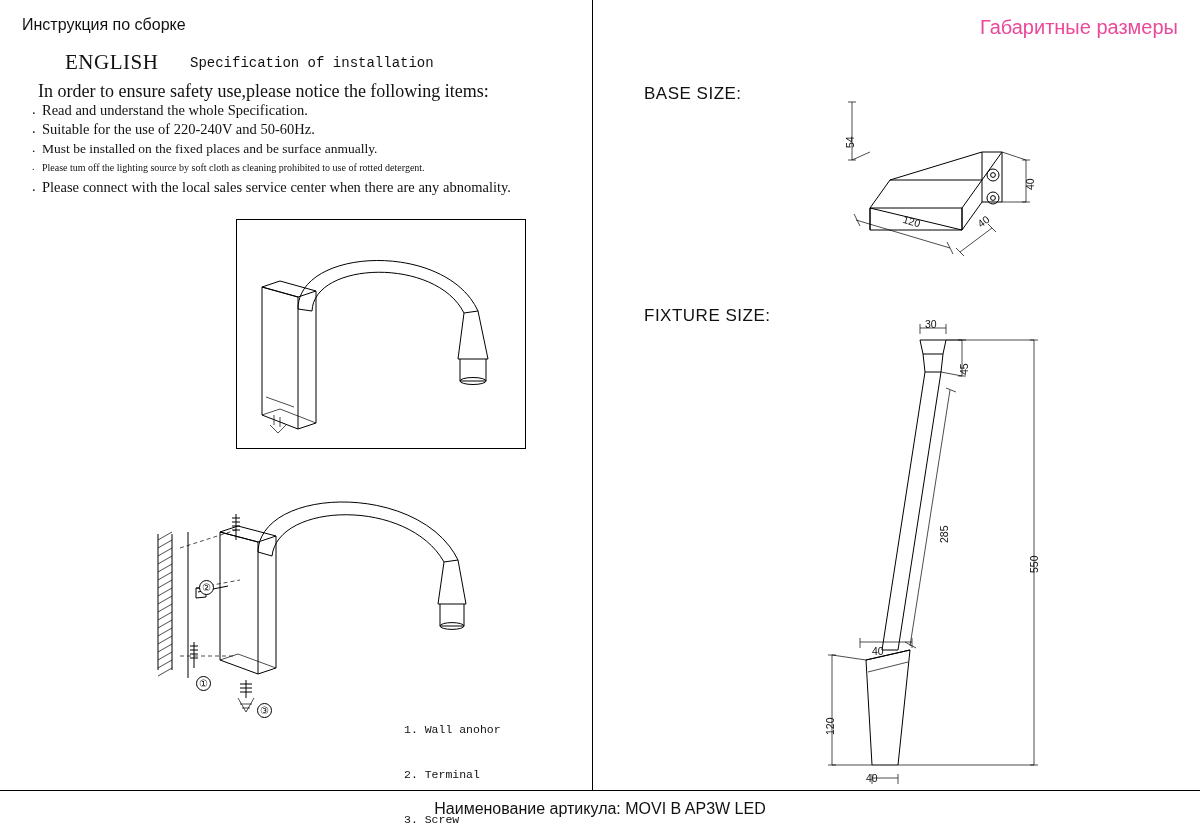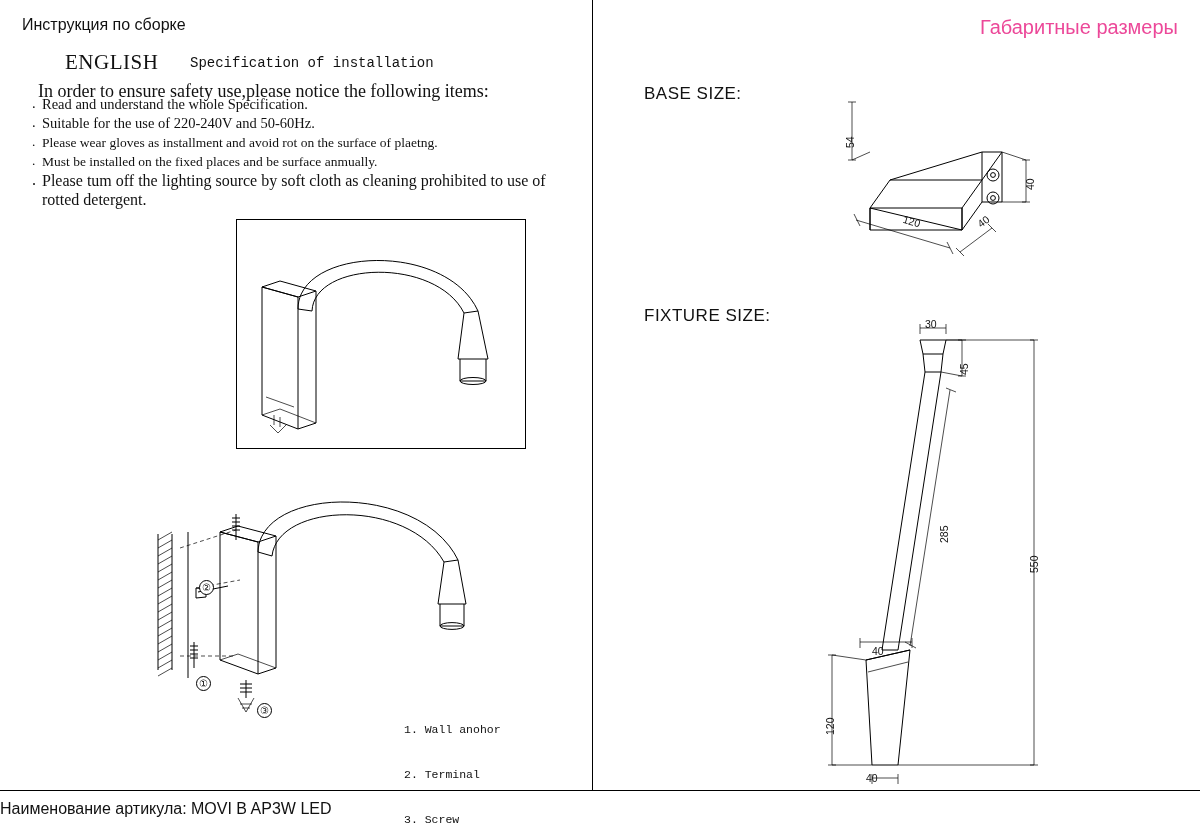--- a/index.html
+++ b/index.html
@@ -39,20 +39,21 @@
     font-size: 16px; color: #111;
   }
   .hdr-right {
     position: absolute; right: 22px; top: 16px;
     font-size: 20px; color: #ec4899;
   }
   .footer {
     position: absolute;
     left: 0; top: 791px;
     width: 1200px;
+    text-align: center;
     font-size: 16px;
     line-height: 36px;
   }
 
   
   .eng-title {
     position: absolute; left: 20px; top: 50px;
     font-family: "Liberation Serif", serif;
     font-size: 21px;
     letter-spacing: 0.5px;
@@ -62,38 +63,38 @@
     position: absolute; left: 190px; top: 55px;
     font-family: Liberation Mono, monospace;
     font-size: 14px;
   }
   .eng-lead {
     position: absolute; left: 38px; top: 81px;
     font-family: "Liberation Serif", serif;
     font-size: 18px;
   }
   .eng-list {
-    position: absolute; left: 30px; top: 95px;
+    position: absolute; left: 30px; top: 101px;
     width: 520px;
     margin: 0; padding: 0;
     list-style: none;
     font-family: "Liberation Serif", serif;
   }
   .eng-list li {
     position: relative;
     padding-left: 12px;
     color: #111;
   }
   .eng-list li:before {
     content: ".";
     position: absolute; left: 2px; top: -1px;
   }
   .eng-list li.s1 { font-size: 14.5px; line-height: 19px; }
   .eng-list li.s2 { font-size: 13.5px; line-height: 19px; }
-  .eng-list li.s3 { font-size: 16px;   line-height: 19px; }
+  .eng-list li.s3 { font-size: 10px;   line-height: 19px; }
   .eng-list li.s4 { font-size: 14.5px; line-height: 21px; }
 
   
   .box-outline {
     position: absolute;
     border: 1px solid #000;
   }
   svg { display: block; overflow: visible; }
   .ln  { stroke: #000; fill: none; stroke-width: 1; }
   .ln-thin { stroke: #000; fill: none; stroke-width: 0.7; }
@@ -147,23 +148,23 @@
   <div class="hdr-left">Инструкция по сборке</div>
   <div class="hdr-right">Габаритные размеры</div>
 
   <div class="eng-title">ENGLISH</div>
   <div class="eng-sub">Specification of installation</div>
   <div class="eng-lead">In order to ensure safety use,please notice the following items:</div>
 
   <ul class="eng-list">
     <li class="s1">Read and understand the whole Specification.</li>
     <li class="s1">Suitable for the use of 220-240V and 50-60Hz.</li>
-    <li class="s2">Please wear gloves as installment and avoid rot on the surface of plaetng.</li>
     <li class="s2">Must be installed on the fixed places and be surface anmually.</li>
     <li class="s3">Please tum off the lighting source by soft cloth as cleaning prohibited to use of rotted detergent.</li>
+    <li class="s4">Please connect with the local sales service center when there are any abnomality.</li>
   </ul>
 
   <div class="box-outline" style="left:236px; top:219px; width:290px; height:230px;"></div>
 
   <svg style="position:absolute; left:236px; top:219px;" width="290" height="230" viewBox="0 0 290 230">
 
     <path class="ln" d="M62,90 C62,28 210,22 242,92"></path>
     <path class="ln" d="M76,92 C78,42 200,38 228,94"></path>
 
     <path class="ln" d="M62,90 L76,92"></path>

